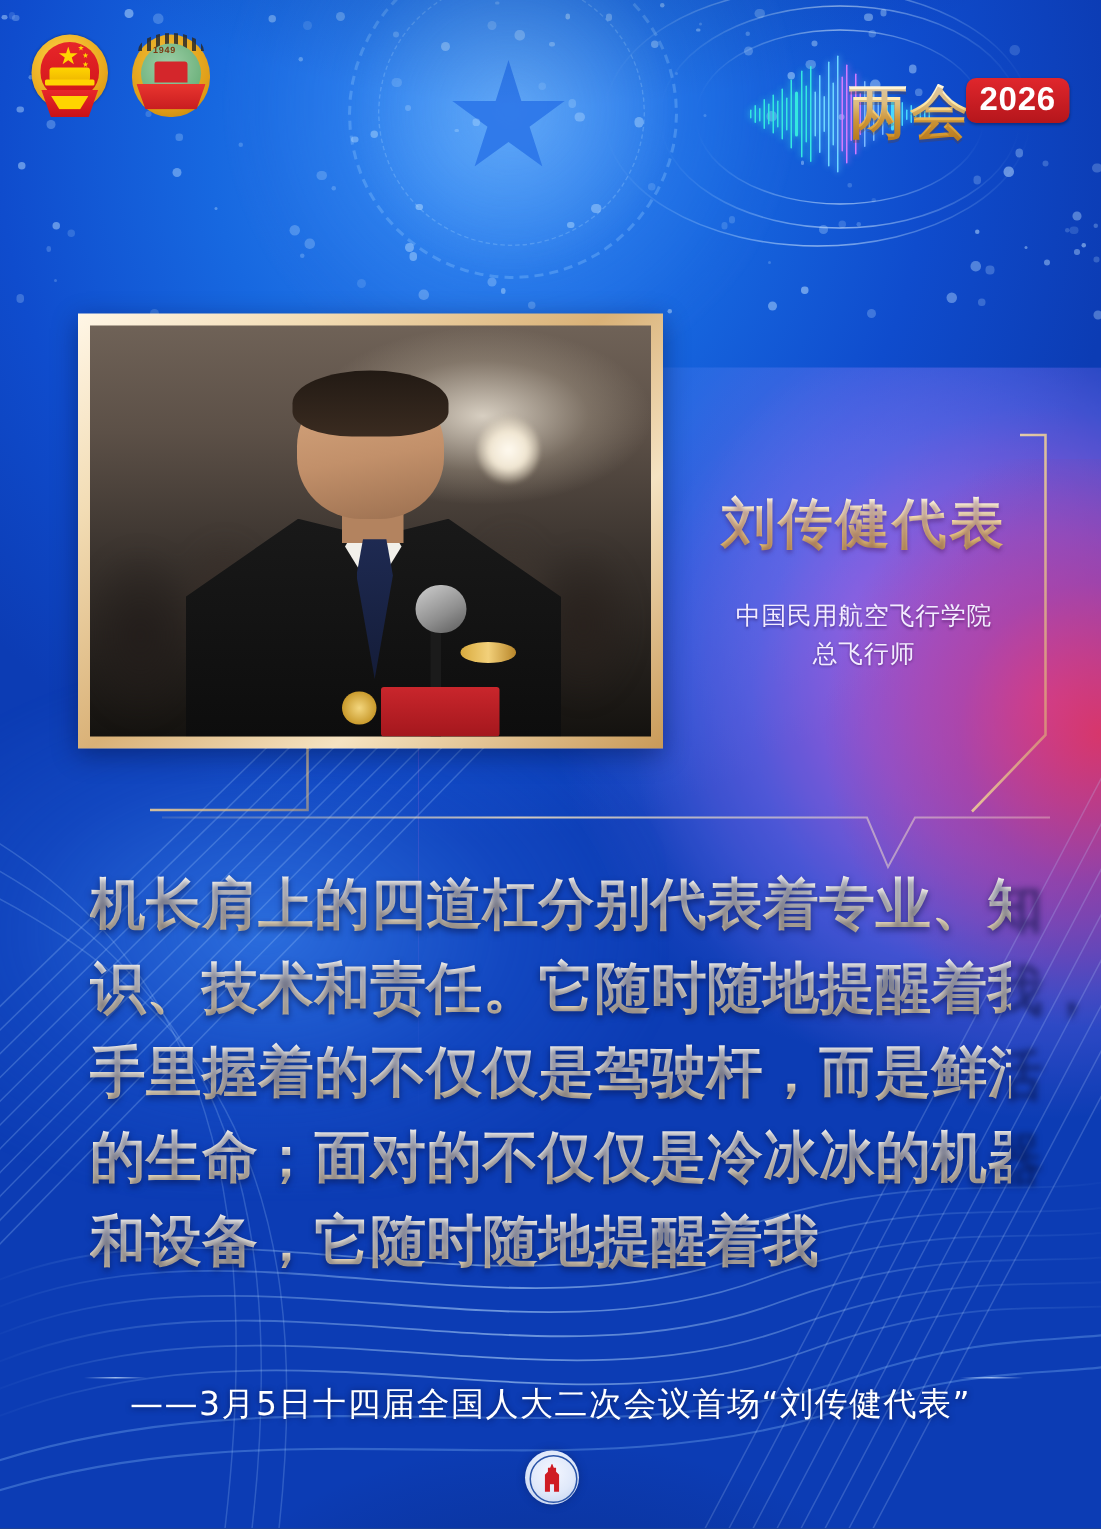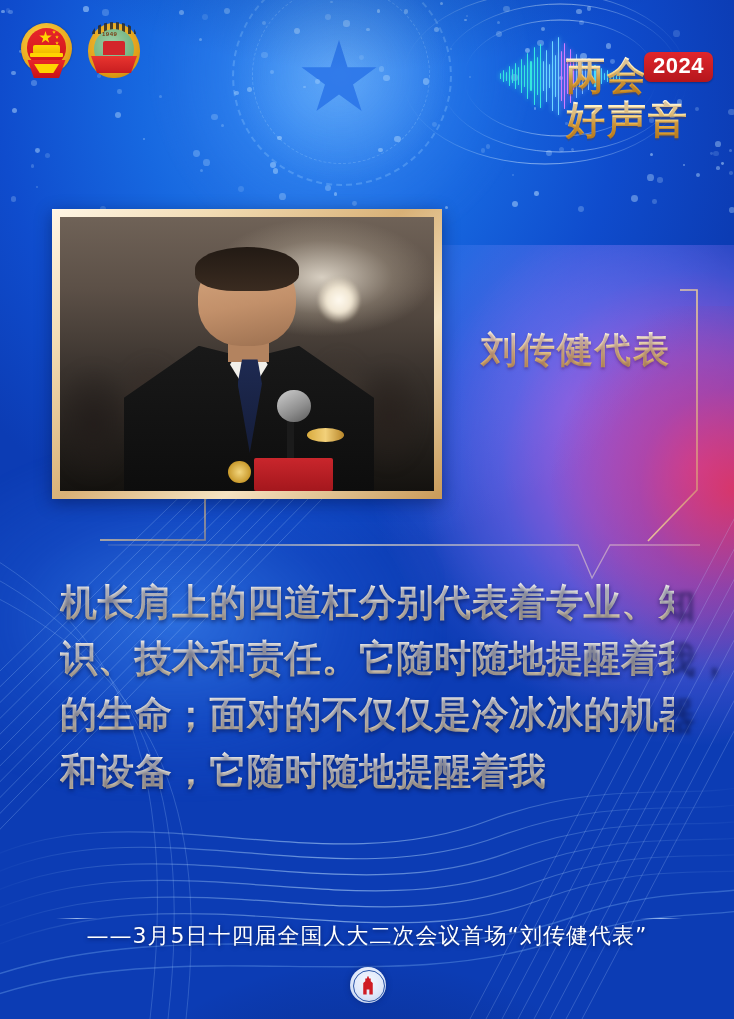--- a/index.html
+++ b/index.html
@@ -539,22 +539,21 @@
       <b style="height: 7px; background: rgb(73, 216, 255); box-shadow: rgb(73, 216, 255) 0px 0px 4px;"></b>
       <b style="height: 12px; background: rgb(73, 216, 255); box-shadow: rgb(73, 216, 255) 0px 0px 4px;"></b>
       <b style="height: 6px; background: rgb(73, 216, 255); box-shadow: rgb(73, 216, 255) 0px 0px 4px;"></b>
       <b style="height: 10px; background: rgb(73, 216, 255); box-shadow: rgb(73, 216, 255) 0px 0px 4px;"></b>
       <b style="height: 5px; background: rgb(73, 216, 255); box-shadow: rgb(73, 216, 255) 0px 0px 4px;"></b>
       <b style="height: 8px; background: rgb(73, 216, 255); box-shadow: rgb(73, 216, 255) 0px 0px 4px;"></b>
     </div>
 
   <div class="brand">
     <div class="l1">两会</div>
-    <div class="l2">好声音</div>
-    <div class="badge2024">2024</div>
+    <div class="badge2024">2026</div>
   </div>
 
   <svg class="bubble-svg" viewBox="0 0 734 1019">
     <defs>
       <linearGradient id="goldline" x1="0" y1="0" x2="1" y2="1">
         <stop offset="0%" stop-color="#ffe9bd" stop-opacity=".95"></stop>
         <stop offset="55%" stop-color="#f0cf92" stop-opacity=".85"></stop>
         <stop offset="100%" stop-color="#d8b071" stop-opacity=".55"></stop>
       </linearGradient>
       <linearGradient id="thinline" x1="0" y1="0" x2="1" y2="0">
@@ -609,24 +608,29 @@
       <div class="ph-hair"></div>
       <div class="ph-micstem"></div>
       <div class="ph-mic"></div>
       <div class="ph-wing"></div>
       <div class="ph-card"></div>
       <div class="ph-badge"></div>
     </div>
   </div>
 
   <div class="name">刘传健代表</div>
+  <div class="role">
+    <div>中国民用航空飞行学院</div>
+    <div>总飞行师</div>
+  </div>
 
   <div class="quote" id="quote-block">
       <span class="ln">机长肩上的四道杠分别代表着专业、知</span>
       <span class="ln">识、技术和责任。它随时随地提醒着我，</span>
+      <span class="ln">手里握着的不仅仅是驾驶杆，而是鲜活</span>
       <span class="ln">的生命；面对的不仅仅是冷冰冰的机器</span>
       <span class="ln">和设备，它随时随地提醒着我</span>
     </div>
 
   <div class="cap-rule l"></div>
   <div class="cap-rule r"></div>
   <div class="caption">——3月5日十四届全国人大二次会议首场“刘传健代表”</div>
 
   <div class="footlogo">
     <div class="arcm"></div>

